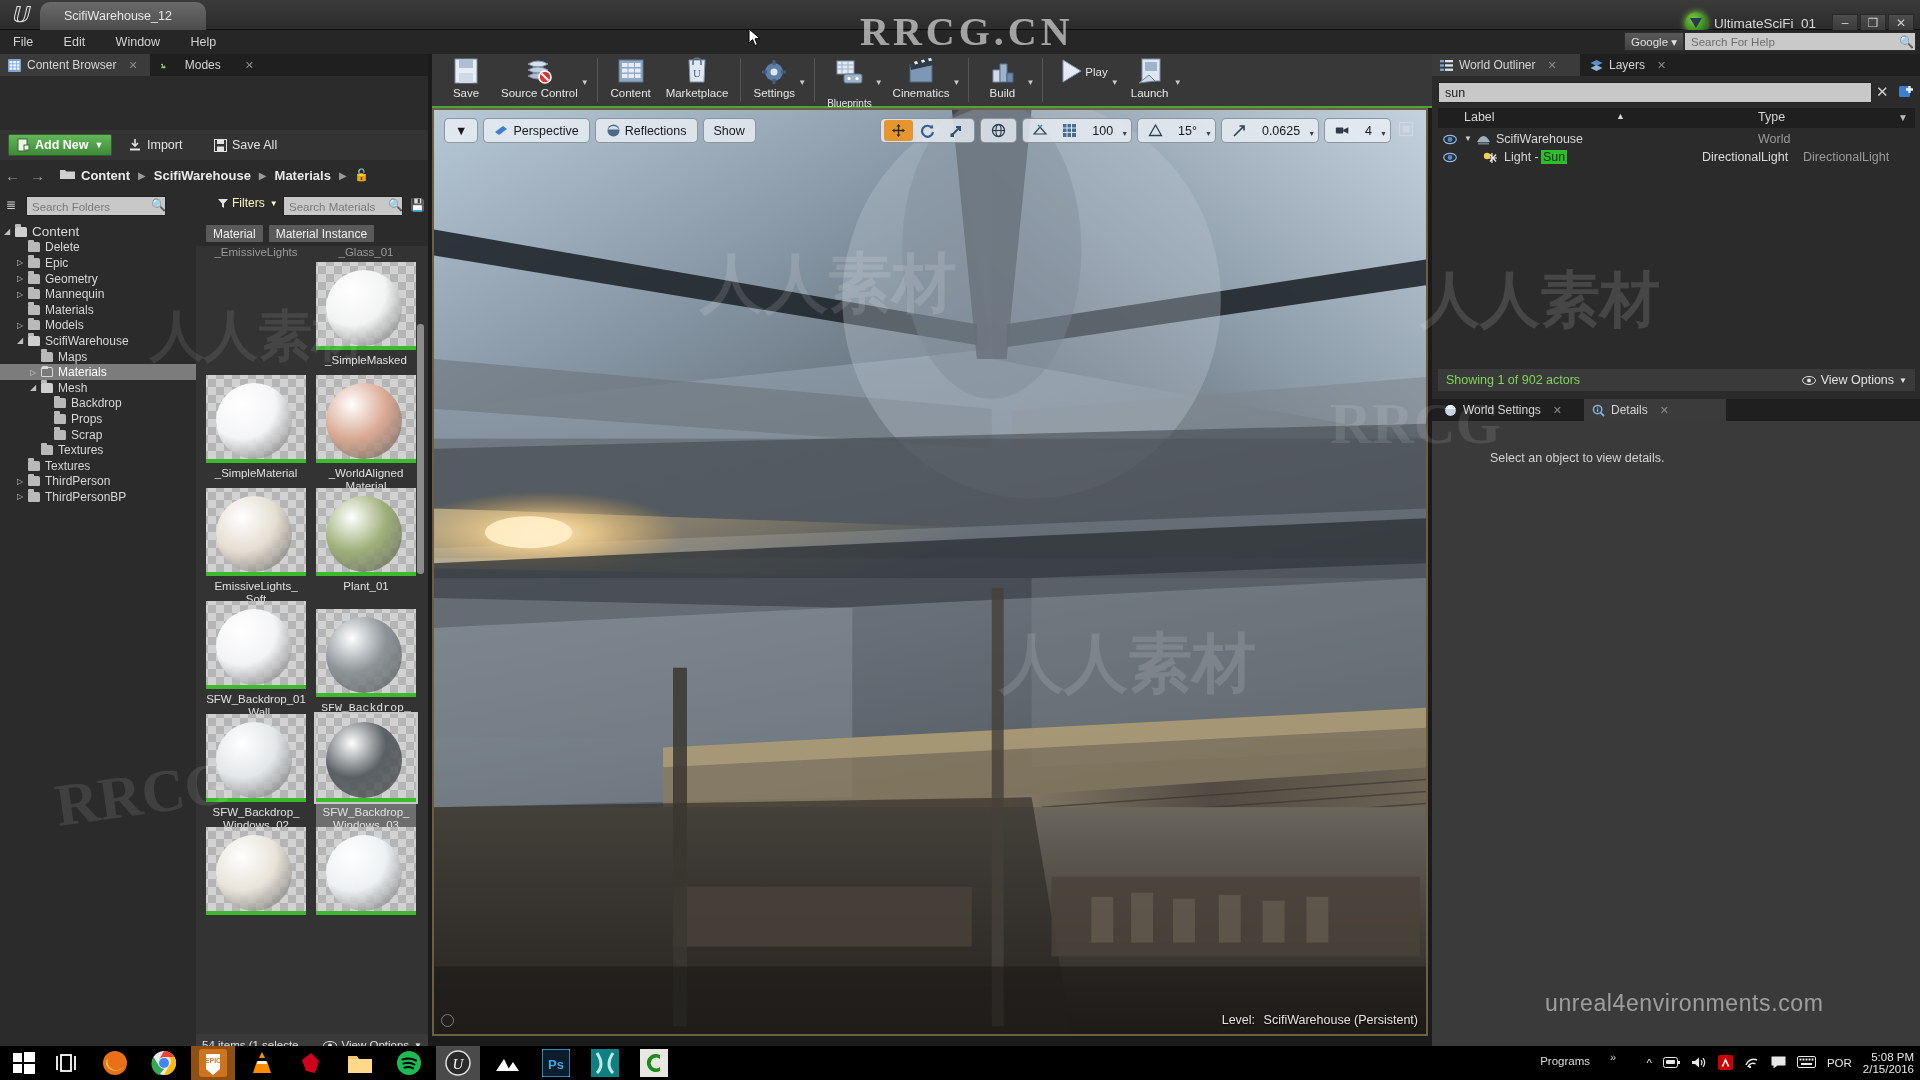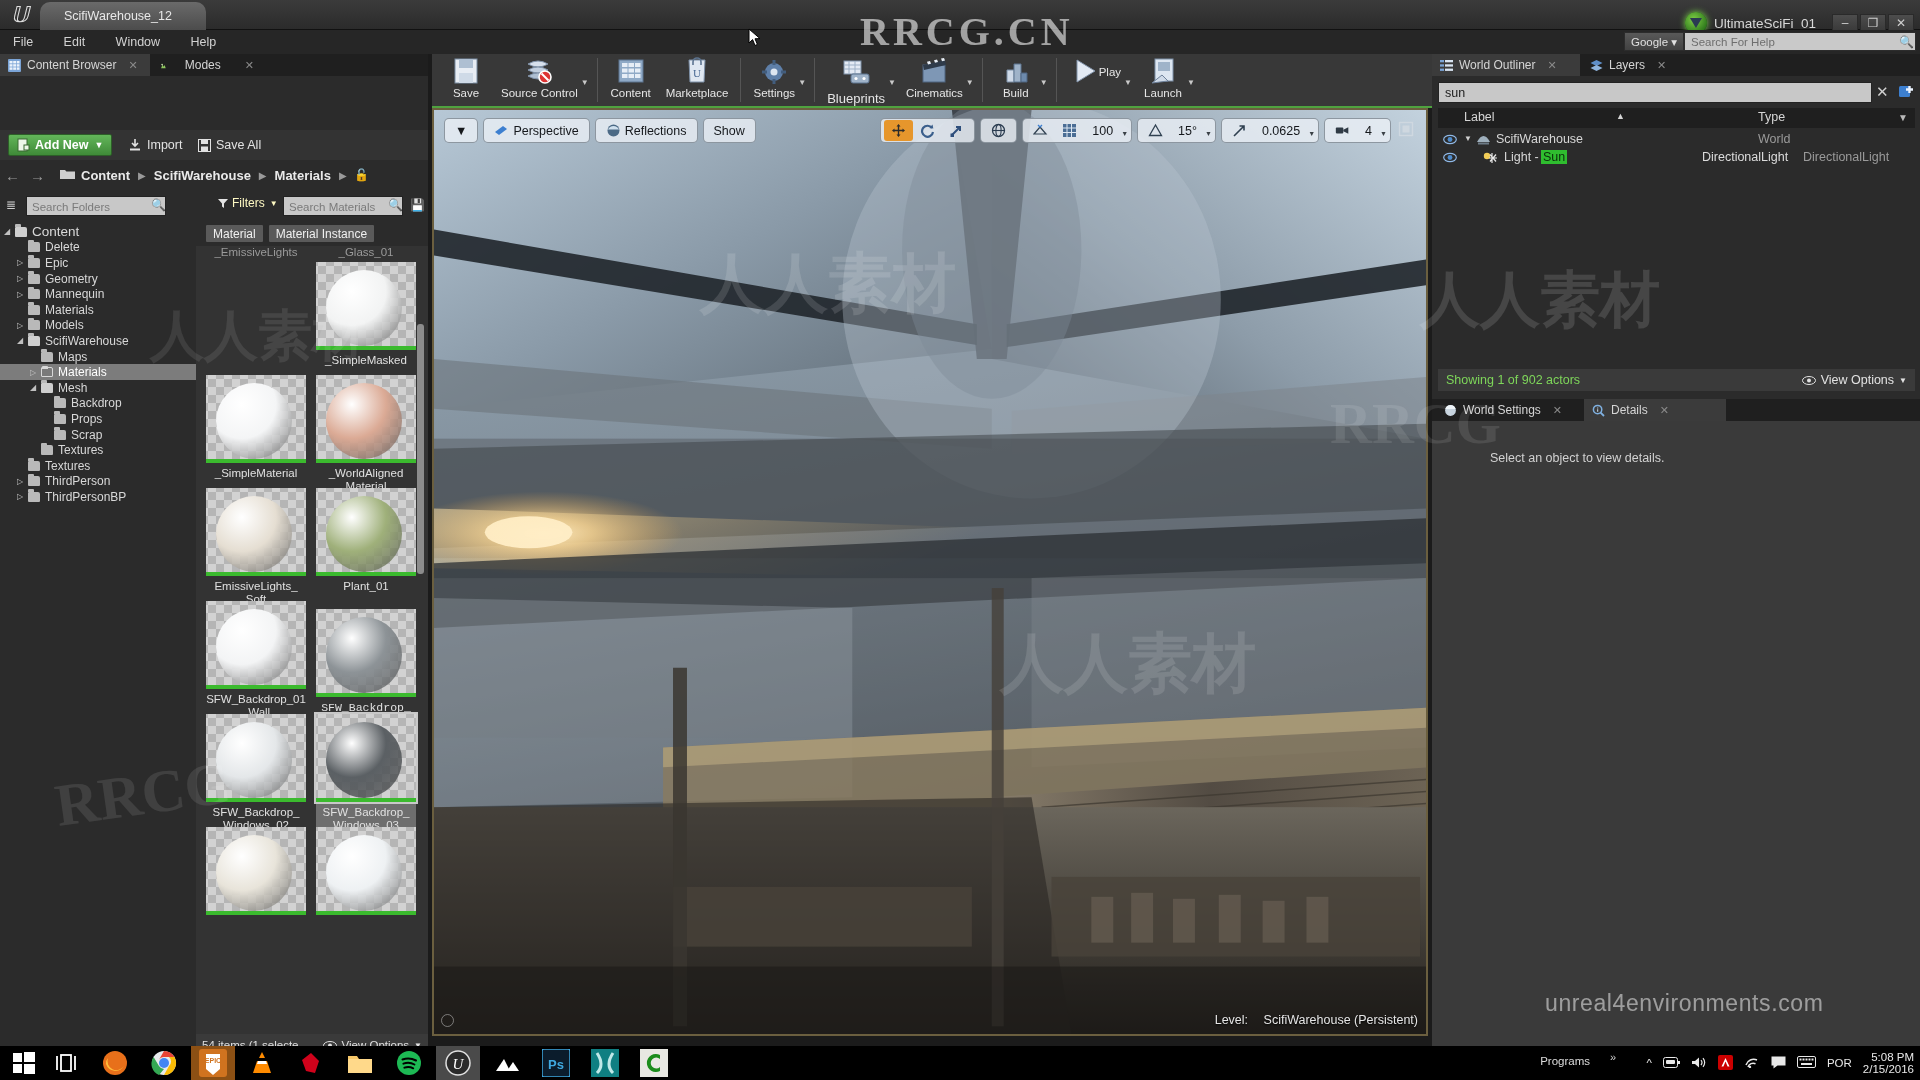--- a/index.html
+++ b/index.html
@@ -265,21 +265,21 @@
       <div style="display: flex; flex-direction: column; align-items: center; justify-content: flex-start; padding: 2px 7px; min-width: 56px;">
         <svg width="30" height="30" viewBox="0 0 30 30">
           <rect x="3" y="5" width="17" height="13" fill="#e3eaf4" stroke="#7d90a8"></rect>
           <g stroke="#9db0c6" fill="none">
             <path d="M3 9 h17 M3 13 h17 M8 5 v13 M14 5 v13"></path>
           </g>
           <path d="M12 18 h14 a2 2 0 0 1 2 2 v5 a2 2 0 0 1 -2 2 h-14 a2 2 0 0 1 -2 -2 v-5 a2 2 0 0 1 2 -2 z" fill="#9fb3c9" stroke="#5d7490"></path>
           <circle cx="15" cy="22.5" r="1.6" fill="#fff"></circle>
           <circle cx="23" cy="22.5" r="1.6" fill="#fff"></circle>
         </svg>
-        <span style="color:#e6e6e6;font-size:13px;margin-top:5px;white-space:nowrap">Blueprints</span>
+        <span style="color:#e6e6e6;font-size:10px;margin-top:12px;white-space:nowrap">Blueprints</span>
       </div>
       <div style="color: rgb(201, 201, 201); font-size: 8px; margin-top: 24px; margin-left: -4px; margin-right: 3px;">▼</div>
       <div style="display: flex; flex-direction: column; align-items: center; justify-content: flex-start; padding: 2px 7px; min-width: 56px;">
         <svg width="30" height="30" viewBox="0 0 30 30">
           <rect x="4" y="9" width="22" height="17" fill="#7e97b5" stroke="#4f6480"></rect>
           <path d="M4 9 L26 4 L27 9 L5 14 z" fill="#2f3b4a"></path>
           <g fill="#e8eef6">
             <path d="M8 5.8 l3 -0.7 l1 2.6 l-3 0.7 z"></path>
             <path d="M15 4.2 l3 -0.7 l1 2.6 l-3 0.7 z"></path>
             <path d="M22 2.6 l3 -0.7 l1 2.6 l-3 0.7 z"></path>
@@ -362,21 +362,21 @@
       <span>Add New</span>
       <span style="margin-left:6px;font-size:9px">▼</span>
     </div>
     <div class="tbtn" style="left:128px;">
       <svg width="14" height="14" viewBox="0 0 14 14" style="margin-right:5px">
           <path d="M7 1 v6 M4 5 l3 3 l3 -3" stroke="#e2e2e2" fill="none" stroke-width="1.6"></path>
           <rect x="2" y="10.5" width="10" height="2" fill="#e2e2e2"></rect>
         </svg>
       <span>Import</span>
     </div>
-    <div class="tbtn" style="left:198px;align-items:center;">
+    <div class="tbtn" style="left:214px;align-items:center;">
       <svg width="13" height="13" viewBox="0 0 13 13" style="margin-right:5px">
           <rect x="0.5" y="0.5" width="12" height="12" fill="none" stroke="#e2e2e2"></rect>
           <rect x="3" y="1" width="7" height="4" fill="#e2e2e2"></rect>
           <rect x="3" y="7.5" width="7" height="4.5" fill="#e2e2e2"></rect>
         </svg>
       <span>Save All</span>
     </div>
   </div>
 
   <div class="bcrow">
@@ -799,21 +799,21 @@
       <svg width="16" height="16" viewBox="0 0 16 16">
           <rect x="1.5" y="1.5" width="13" height="13" fill="none" stroke="#cfd8e0" stroke-width="1.4"></rect>
           <rect x="4.5" y="4.5" width="7" height="7" fill="#cfd8e0"></rect>
         </svg>
     </span>
   </div>
 
   <div class="vp-dot"></div>
   <div class="levelbadge">
     <span>Level:</span>
-    <span style="margin-left:12px">ScifiWarehouse (Persistent)</span>
+    <span style="margin-left:5px">ScifiWarehouse (Persistent)</span>
   </div>
 </div>
 
 <div class="rpanel">
 
   <div class="tabrow">
     <div class="ptab active" style="left:0;width:148px;">
       <span class="tabico">
         <svg viewBox="0 0 13 13">
             <g fill="#7ba4d6">

